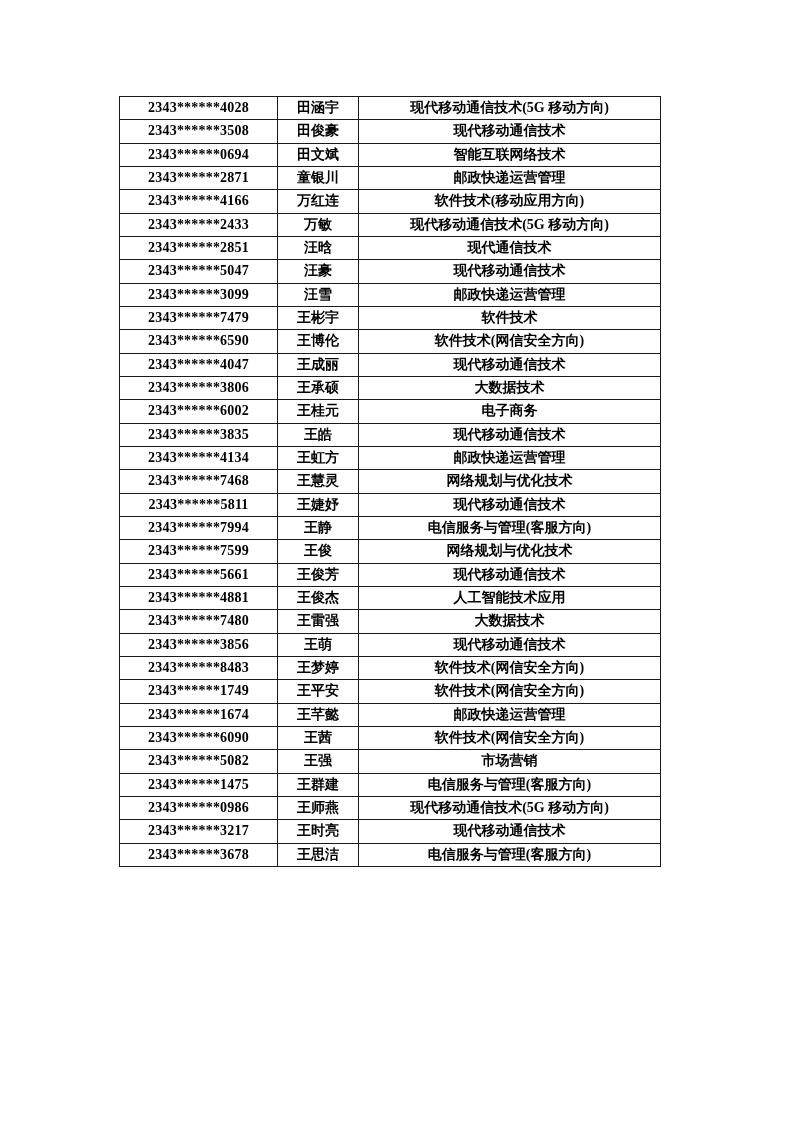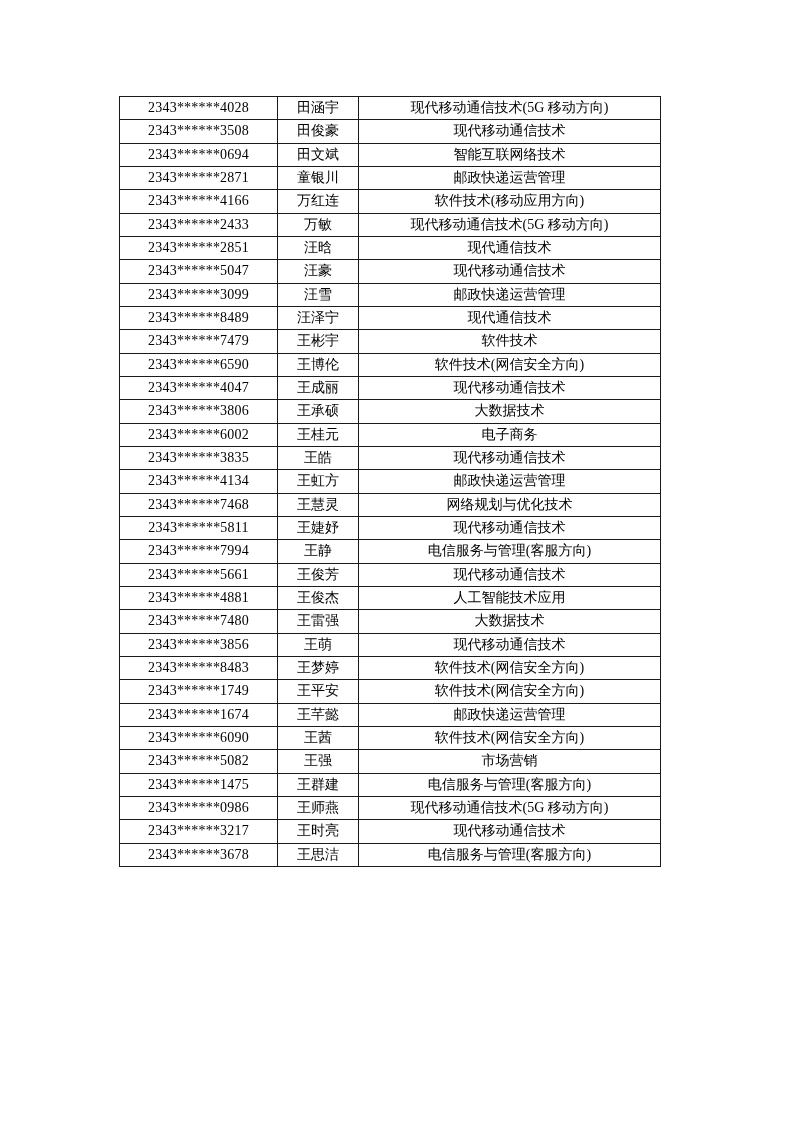--- a/index.html
+++ b/index.html
@@ -13,20 +13,21 @@
     font-family: "Liberation Serif", "DejaVu Serif", serif;
     color: #000000;
     position: relative;
   }
   .page {
     position: relative;
     width: 793px;
     height: 1122px;
     background: #ffffff;
     overflow: hidden;
+    font-weight: bold;
   }
   table.student-table {
     position: absolute;
     left: 119px;
     top: 96px;
     width: 538px;
     border-collapse: collapse;
     table-layout: fixed;
     border: 1px solid #000000;
   }
@@ -101,25 +102,20 @@
           <td class="col-major">现代移动通信技术</td>
         </tr>
 
 
         <tr>
           <td class="col-id">2343******3099</td>
           <td class="col-name">汪雪</td>
           <td class="col-major">邮政快递运营管理</td>
         </tr>
 
-        <tr>
-          <td class="col-id">2343******8489</td>
-          <td class="col-name">汪泽宁</td>
-          <td class="col-major">现代通信技术</td>
-        </tr>
 
         <tr>
           <td class="col-id">2343******7479</td>
           <td class="col-name">王彬宇</td>
           <td class="col-major">软件技术</td>
         </tr>
 
         <tr>
           <td class="col-id">2343******6590</td>
           <td class="col-name">王博伦</td>
@@ -168,20 +164,25 @@
           <td class="col-name">王婕妤</td>
           <td class="col-major">现代移动通信技术</td>
         </tr>
 
         <tr>
           <td class="col-id">2343******7994</td>
           <td class="col-name">王静</td>
           <td class="col-major">电信服务与管理(客服方向)</td>
         </tr>
 
+        <tr>
+          <td class="col-id">2343******7599</td>
+          <td class="col-name">王俊</td>
+          <td class="col-major">网络规划与优化技术</td>
+        </tr>
 
         <tr>
           <td class="col-id">2343******5661</td>
           <td class="col-name">王俊芳</td>
           <td class="col-major">现代移动通信技术</td>
         </tr>
 
         <tr>
           <td class="col-id">2343******4881</td>
           <td class="col-name">王俊杰</td>

